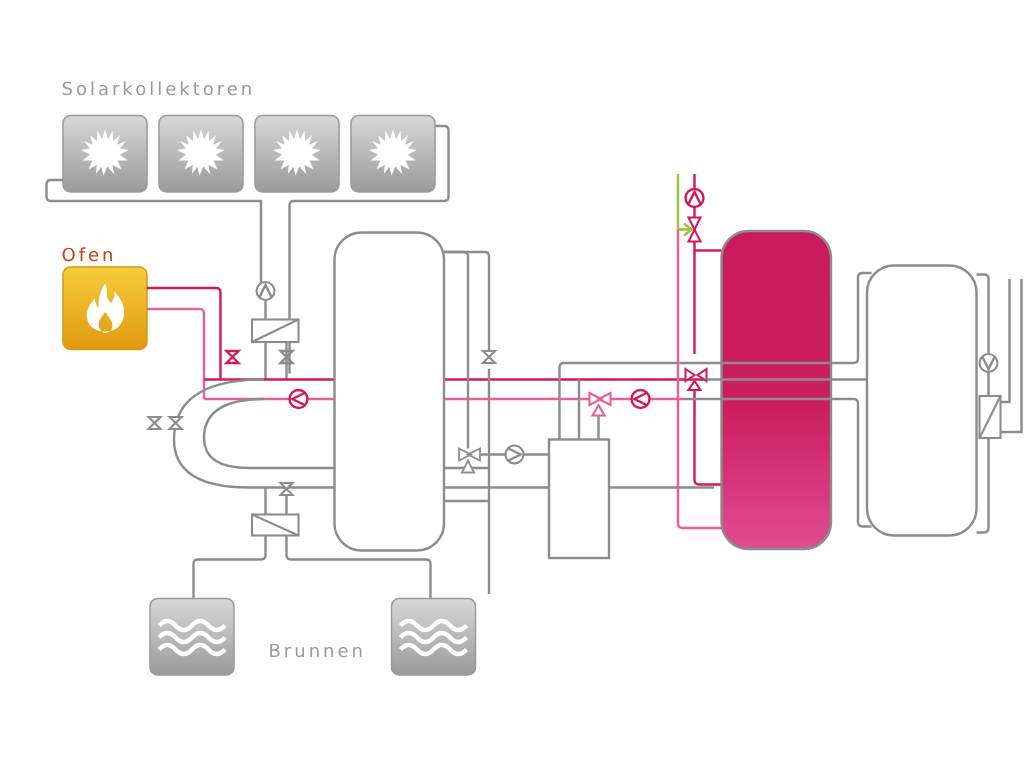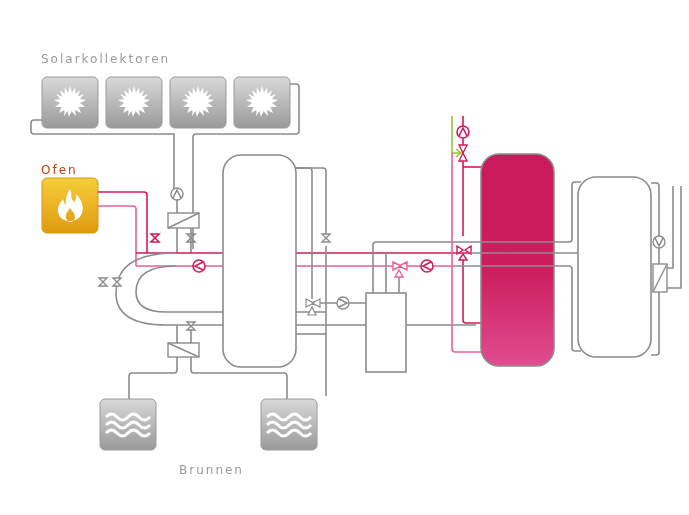--- a/index.html
+++ b/index.html
@@ -12,21 +12,21 @@
   .gr{stroke:#9ac234;fill:none;stroke-width:1.6;}
   .pump-g{stroke:#8c8c8c;fill:#fff;stroke-width:1.4;}
   .pump-p{stroke:#d4185e;fill:#fff;stroke-width:1.6;}
 </style>
 </head>
 <body>
 
 <div id="stage">
   <div class="lbl" style="left:25px;top:52px;">Solarkollektoren</div>
   <div class="lbl" style="left:25px;top:163px;color:#c2410c;">Ofen</div>
-  <div class="lbl" style="left:163px;top:427px;margin-top:36px;">Brunnen</div>
+  <div class="lbl" style="left:163px;top:427px;">Brunnen</div>
 
   <svg width="689" height="515" viewBox="0 0 689 515" style="position:absolute;left:0;top:0;">
     <defs>
       <linearGradient id="tileG" x1="0" y1="0" x2="0" y2="1">
         <stop offset="0" stop-color="#d8d8d8"></stop>
         <stop offset="1" stop-color="#9a9a9a"></stop>
       </linearGradient>
       <linearGradient id="ovenG" x1="0" y1="0" x2="0" y2="1">
         <stop offset="0" stop-color="#f6cd3a"></stop>
         <stop offset="1" stop-color="#e09a10"></stop>

